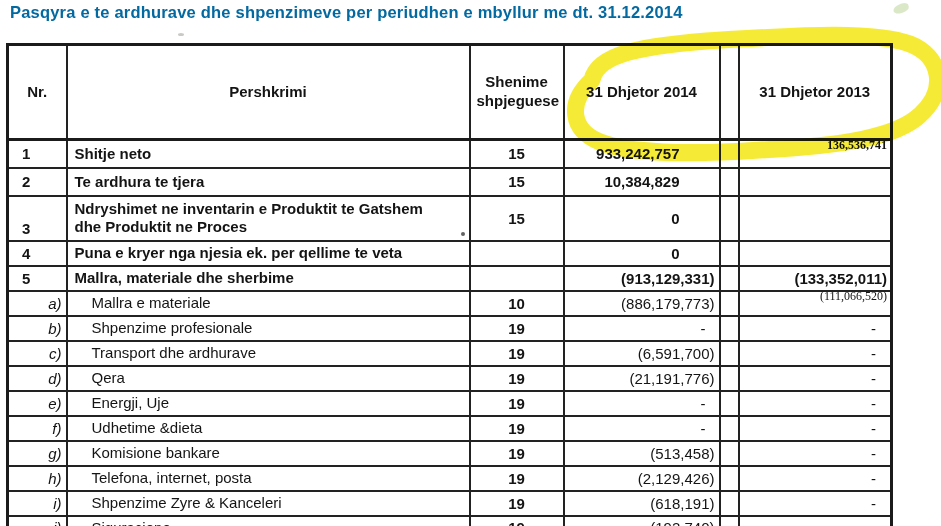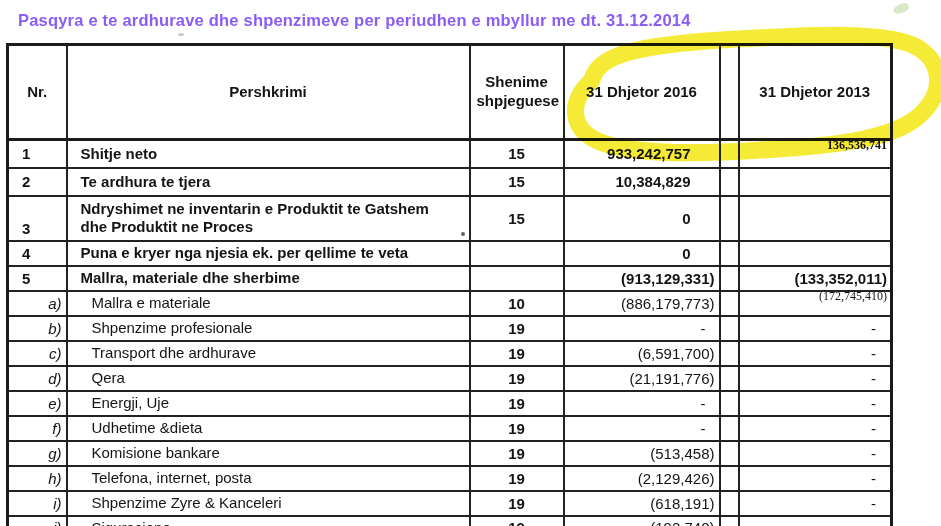--- a/index.html
+++ b/index.html
@@ -9,25 +9,25 @@
     overflow: hidden;
     position: relative;
     font-family: "Liberation Sans", sans-serif;
     color: #161616;
   }
   .page { position: absolute; inset: 0; }
 
   .doc-title {
     position: absolute;
     left: 10px; top: 3px;
-    margin: 8px;
+    margin: 0;
     font-size: 16.5px;
     font-weight: 700;
     letter-spacing: 0.2px;
-    color: #8b5cf6;
+    color: #0369a1;
     white-space: nowrap;
   }
 
   table.fin {
     position: absolute;
     left: 6px; top: 43px;
     width: 884px;
     border-collapse: collapse;
     table-layout: fixed;
     border: 3px solid #1b1b1b;
@@ -50,30 +50,30 @@
   }
   tbody tr { height: 25px; }
   tbody tr.h28 { height: 28px; }
   tbody tr.tall { height: 45px; }
 
   .c-nr { text-align: left; padding-left: 13px; vertical-align: middle; }
   tr.bold .c-nr { font-weight: 700; }
   tr.sub .c-nr { text-align: right; padding-right: 4px; padding-left: 0; font-style: italic; font-weight: 400; }
   tr.tall .c-nr { vertical-align: bottom; padding-bottom: 3px; }
 
-  .c-desc { text-align: left; padding-left: 13px; vertical-align: middle; white-space: pre-line; line-height: 1.2; }
+  .c-desc { text-align: left; padding-left: 7px; vertical-align: middle; white-space: pre-line; line-height: 1.2; }
   tr.bold .c-desc { font-weight: 700; }
   tr.sub .c-desc { padding-left: 24px; font-weight: 400; }
 
   .c-notes { text-align: center; font-weight: 700; vertical-align: middle; }
 
   .c-v14, .c-v13 { text-align: right; vertical-align: middle; }
   tr.bold .c-v14, tr.bold .c-v13 { font-weight: 700; }
 
-  .c-v14.num   { padding-right: 28px; }
+  .c-v14.num   { padding-right: 39px; }
   .c-v14.dash  { padding-right: 13px; }
   .c-v14.paren { padding-right: 4px; }
 
   .c-v13.num   { padding-right: 4px; }
   .c-v13.dash  { padding-right: 14px; }
   .c-v13.paren { padding-right: 3px; margin-top: 24px; }
 
   .c-v13.serif {
     font-family: "Liberation Serif", serif;
     font-size: 12px;
@@ -111,21 +111,21 @@
       <col style="width:94px">
       <col style="width:156px">
       <col style="width:19px">
       <col style="width:153px">
     </colgroup>
     <thead>
       <tr>
         <th>Nr.</th>
         <th>Pershkrimi</th>
         <th>Shenime shpjeguese</th>
-        <th>31 Dhjetor 2016</th>
+        <th>31 Dhjetor 2014</th>
         <th></th>
         <th>31 Dhjetor 2013</th>
       </tr>
     </thead>
     <tbody id="table-body">
         <tr class="bold h28">
       <td class="c-nr">1</td>
       <td class="c-desc">Shitje neto</td>
       <td class="c-notes">15</td>
       <td class="c-v14 num">933,242,757</td>
@@ -164,21 +164,21 @@
       <td class="c-v14 paren">(913,129,331)</td>
       <td class="c-gap"></td>
       <td class="c-v13 paren">(133,352,011)</td>
     </tr>
         <tr class="sub">
       <td class="c-nr">a)</td>
       <td class="c-desc">Mallra e materiale</td>
       <td class="c-notes">10</td>
       <td class="c-v14 paren">(886,179,773)</td>
       <td class="c-gap"></td>
-      <td class="c-v13 paren serif">(172,745,410)</td>
+      <td class="c-v13 paren serif">(111,066,520)</td>
     </tr>
         <tr class="sub">
       <td class="c-nr">b)</td>
       <td class="c-desc">Shpenzime profesionale</td>
       <td class="c-notes">19</td>
       <td class="c-v14 dash">-</td>
       <td class="c-gap"></td>
       <td class="c-v13 dash">-</td>
     </tr>
         <tr class="sub">

